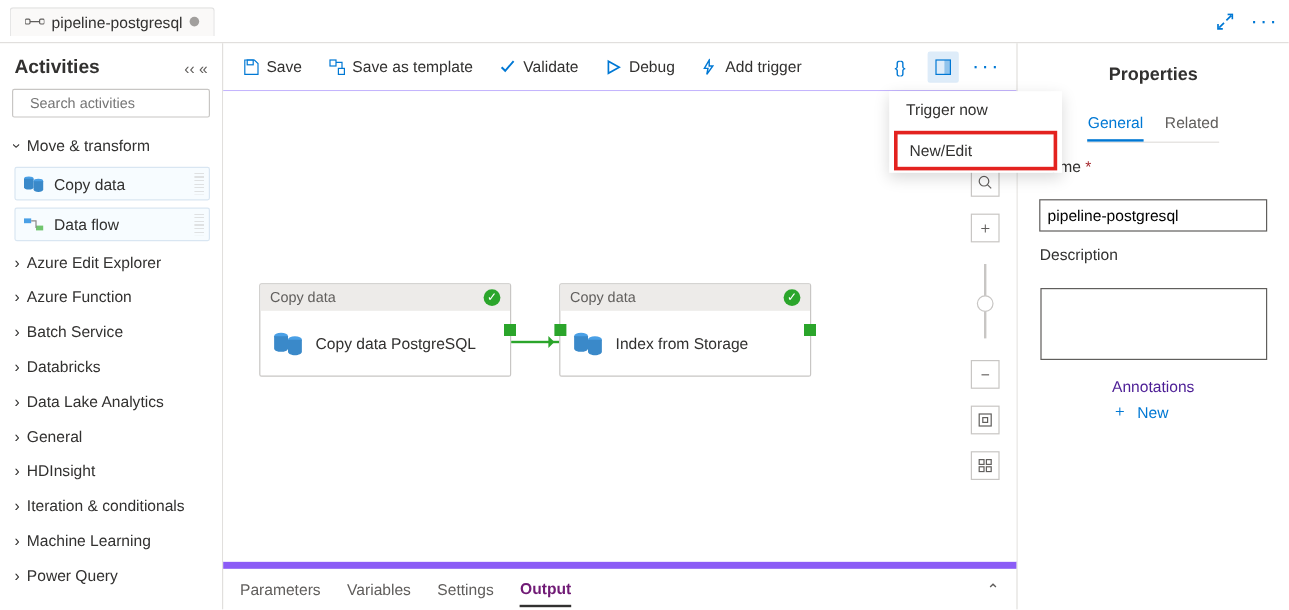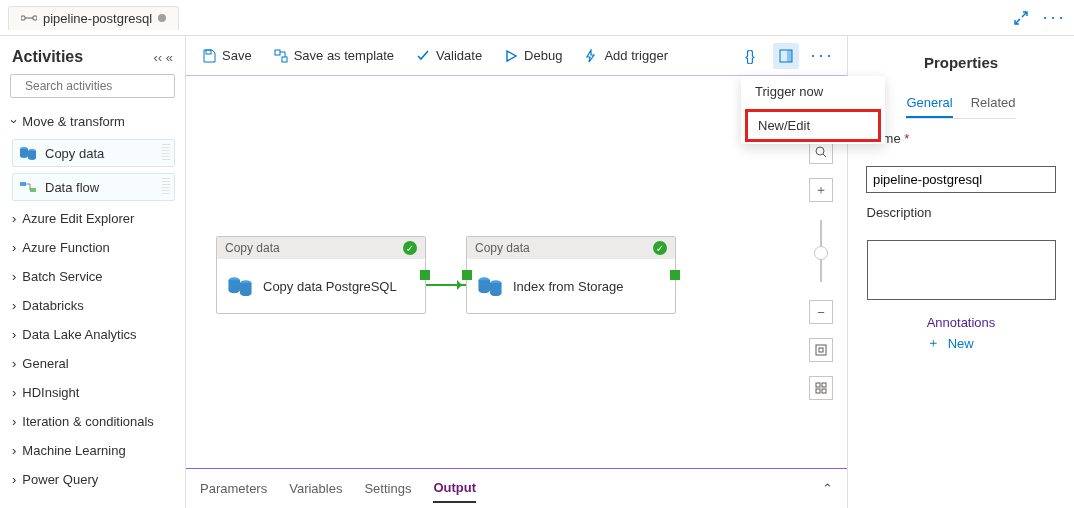--- a/index.html
+++ b/index.html
@@ -56,21 +56,21 @@
   .conn { position: absolute; height: 2px; background: #2ba52b; top: 208px; }
   .conn::after { content: ""; position: absolute; right: -1px; top: -4px; border: 5px solid transparent; border-left-color: #2ba52b; }
 
   
   .canvas-ctl { position: absolute; right: 14px; top: 64px; display: flex; flex-direction: column; gap: 14px; align-items: center; color: #605e5c; }
   .canvas-ctl .box { width: 24px; height: 24px; border: 1px solid #c8c6c4; display: flex; align-items: center; justify-content: center; cursor: pointer; background: #fff; }
   .slider { width: 2px; height: 62px; background: #c8c6c4; position: relative; margin: 4px 0; }
   .slider .thumb { position: absolute; top: 26px; left: -6px; width: 14px; height: 14px; border: 1px solid #c8c6c4; border-radius: 50%; background: #fff; }
 
   
-  .bottom { height: 40px; border-top: 1px solid #8b5cf6; display: flex; align-items: center; padding: 0 14px; gap: 22px; }
+  .bottom { height: 40px; border-top: 6px solid #8b5cf6; display: flex; align-items: center; padding: 0 14px; gap: 22px; }
   .btab { color: #605e5c; cursor: pointer; padding: 6px 0; }
   .btab.active { color: #701a75; border-bottom: 2px solid #323130; font-weight: 600; }
   .bottom .collapse { margin-left: auto; color: #605e5c; cursor: pointer; }
 
   
   .props { width: 227px; border-left: 1px solid #e1dfdd; padding: 14px 16px; display: flex; flex-direction: column; gap: 12px; align-items: center; }
   .props h3 { margin: 4px 0 6px; font-size: 15px; font-weight: 700; }
   .ptabs { display: flex; gap: 18px; border-bottom: 1px solid #e1dfdd; }
   .ptab { padding: 6px 0; color: #605e5c; cursor: pointer; }
   .ptab.active { color: #0078d4; border-bottom: 2px solid #0078d4; }

